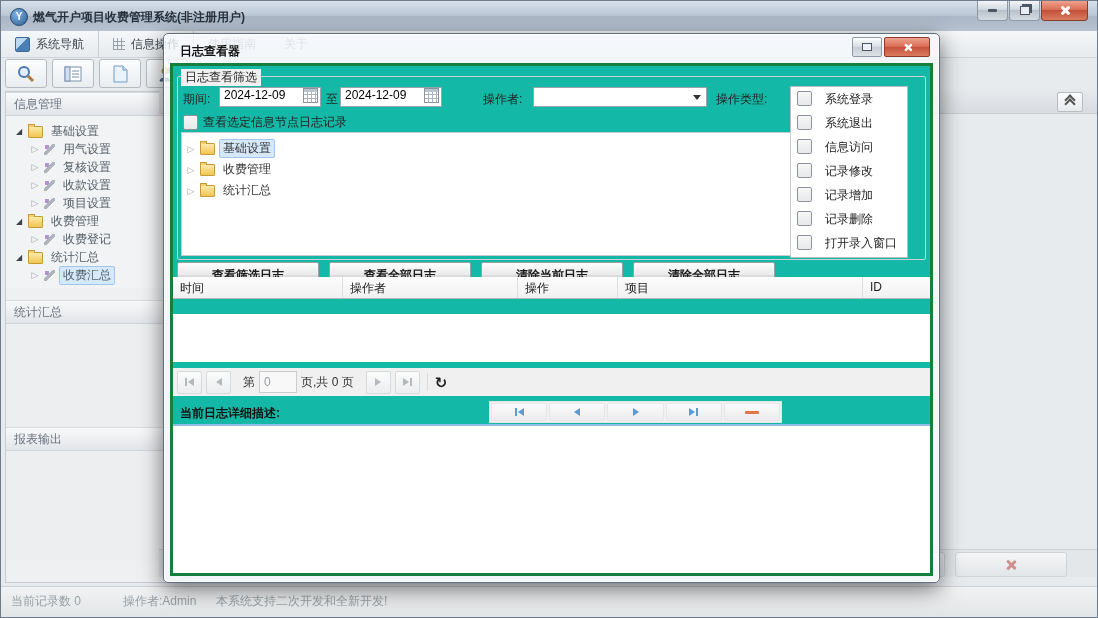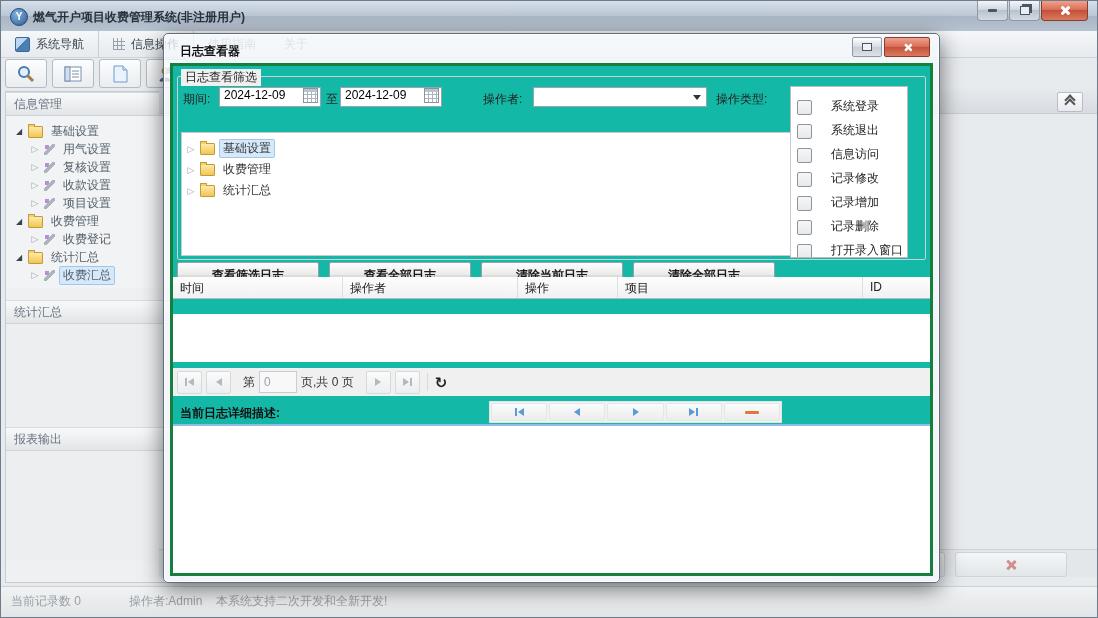--- a/index.html
+++ b/index.html
@@ -97,21 +97,21 @@
   .cal-icon{width:13px;height:13px;margin-right:2px;border:1px solid #8a95a0;background:
     linear-gradient(#b9c4ce 0 3px,transparent 3px),
     repeating-linear-gradient(0deg,transparent 0 3px,#aab4be 3px 4px),
     repeating-linear-gradient(90deg,transparent 0 3px,#aab4be 3px 4px),#fff}
   .combo{position:absolute;top:21px;height:18px;border:1px solid #9aa4ad;background:#fff;display:flex;align-items:center}
   .combo .val{flex:1;padding-left:4px}
   .combo-arrow{width:0;height:0;border-left:4px solid transparent;border-right:4px solid transparent;
     border-top:5px solid #333;margin-right:5px}
   .typelist{position:absolute;left:617px;top:20px;width:118px;height:172px;background:#fff;
     border:1px solid #b8bdc2;overflow:hidden;padding:4px 0 0 6px;box-sizing:border-box}
-  .chkrow{display:flex;align-items:flex-end;gap:19px;height:24px;color:#222}
+  .chkrow{display:flex;align-items:flex-start;gap:13px;height:24px;color:#222}
   .chk{width:13px;height:13px;flex:0 0 13px;border:1px solid #8e949c;border-radius:2px;
     background:linear-gradient(#f6f6f6,#e7e9eb)}
   .nodechk{position:absolute;left:10px;top:48px;display:flex;align-items:center;gap:5px}
   .dlgtree{position:absolute;left:8px;top:66px;width:610px;height:124px;background:#fff;border:1px solid #c6cbd0;
     padding:5px 0 0 4px;box-sizing:border-box}
   .dlgtree .trow{height:21px;color:#333}
   .actions{position:absolute;left:4px;top:196px;display:flex;gap:10px}
   .pushbtn{width:140px;height:25px;border:1px solid #9aa0a6;border-radius:2px;font-weight:bold;color:#1a1a1a;
     background:linear-gradient(#fdfdfd,#e9e9e9 50%,#dcdcdc 50%,#d2d2d2);display:flex;align-items:center;justify-content:center}
   .tblhead{position:absolute;left:0;top:211px;width:763px;height:21px;display:flex;
@@ -273,21 +273,21 @@
     <div class="softbtn">
         <span class="glyph-check"></span>
       </div>
     <div class="softbtn">
         <span class="glyph-xr"></span>
       </div>
   </div>
 
   <div class="statusbar">
     <span style="left:10px">当前记录数 0</span>
-    <span style="left:128px">操作者:Admin</span>
+    <span style="left:122px">操作者:Admin</span>
     <span style="left:215px">本系统支持二次开发和全新开发!</span>
   </div>
 
   <div class="dialog">
     <div class="dlg-title">日志查看器</div>
     <div class="dlg-btns">
       <div class="dlg-btn">
           <span class="glyph-restore"></span>
         </div>
       <div class="dlg-btn close">
@@ -342,20 +342,24 @@
             <span class="chk"></span>
             <span>记录删除</span>
           </div>
         <div class="chkrow">
             <span class="chk"></span>
             <span>打开录入窗口</span>
           </div>
 
       </div>
 
+      <div class="nodechk">
+        <span class="chk"></span>
+        <span>查看选定信息节点日志记录</span>
+      </div>
 
       <div class="dlgtree">
         <div class="trow">
           <span class="arr-col">▷</span>
           <span class="folder-icon"></span>
           <span class="lab sel">基础设置</span>
         </div>
         <div class="trow">
           <span class="arr-col">▷</span>
           <span class="folder-icon"></span>

